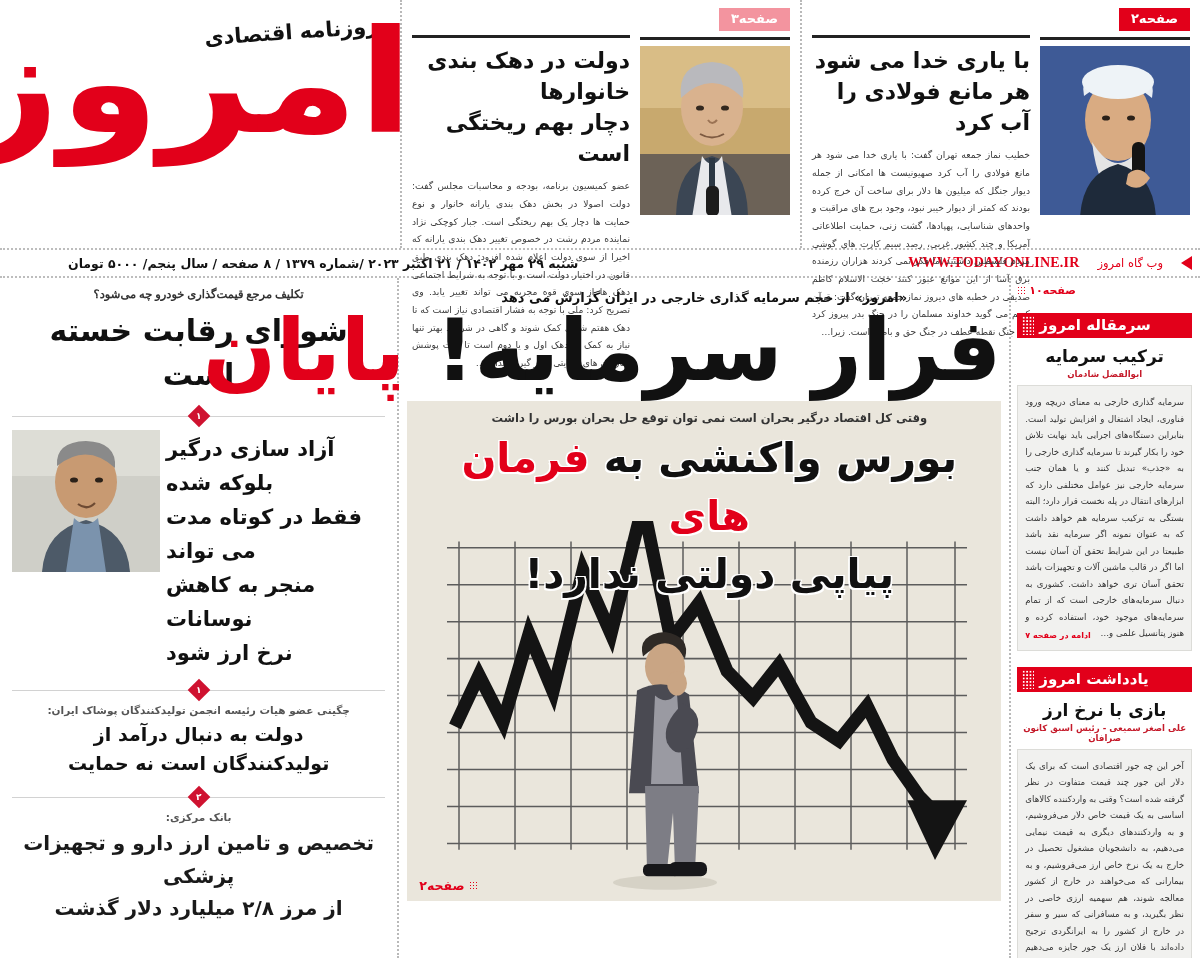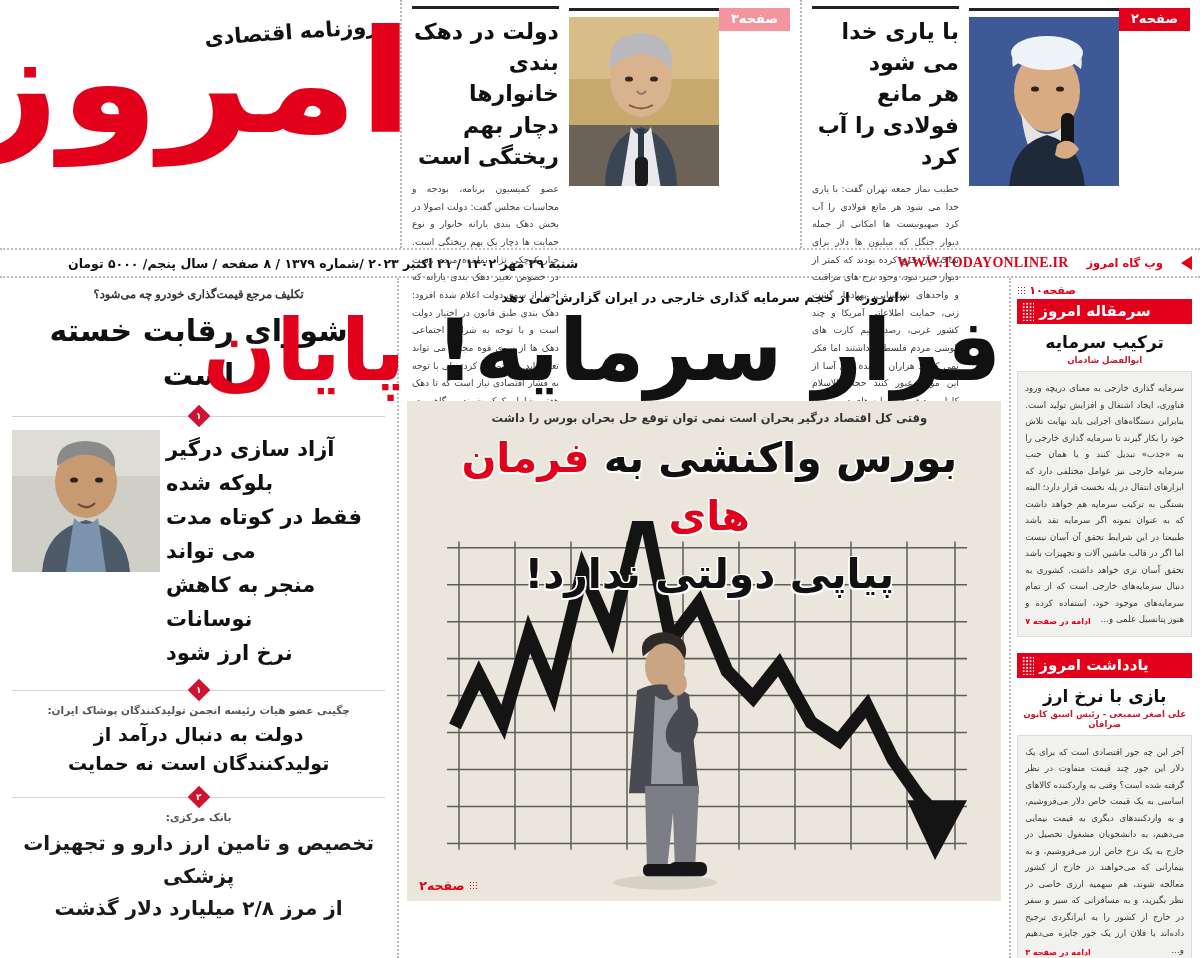--- a/index.html
+++ b/index.html
@@ -47,21 +47,21 @@
     margin-top: -14px;
     letter-spacing: -4px;
     white-space: nowrap;
     font-family: "DejaVu Sans", sans-serif;
     transform: scaleX(1.12);
   }
 
   .toparticle {
     width: 400px; position: relative;
     padding: 6px 10px 0 10px;
-    display: flex; flex-direction: row;
+    display: flex; flex-direction: column;
   }
   .toparticle.mid { border-left: none; }
   .dotted-v {
     width: 0; border-left: 2px dotted #b9b9b9;
     align-self: stretch;
   }
   .pagetag {
     background: #e2001a; color: #fff;
     font-size: 13px; font-weight: bold;
     padding: 2px 12px 3px 12px;
@@ -98,21 +98,21 @@
     border-bottom: 2px dotted #bdbdbd;
     display: flex; flex-direction: row-reverse; align-items: center;
     justify-content: space-between;
     padding: 0 8px;
   }
   .dateline-right {
     font-size: 12.5px; font-weight: bold; color: #111;
     letter-spacing: -0.2px; padding-left: 60px;
   }
   .dateline-left { display:flex; align-items:center; gap:18px; direction: ltr; }
-  .web-fa { font-size: 11.5px; font-weight: bold; color: #e2001a; }
+  .web-fa { font-size: 11.5px; font-weight: normal; color: #e2001a; }
   .arrow-red {
     width: 0; height: 0;
     border-top: 7px solid transparent;
     border-bottom: 7px solid transparent;
     border-right: 11px solid #e2001a;
   }
   .web-url { font-size: 14px; font-weight: bold; color: #e2001a; font-family: "Liberation Serif", serif; letter-spacing: 0.2px;}
 
   
   .main {
@@ -199,21 +199,21 @@
   }
   .pagetag-sm {
     position: absolute; left: 12px; bottom: 8px;
     color: #e2001a; font-size: 12.5px; font-weight: bold;
     display: flex; align-items: center; gap: 4px; z-index: 6;
   }
   .dotsq { display:inline-block; width:9px; height:10px;
     background-image: radial-gradient(#e2001a 42%, transparent 45%);
     background-size: 3px 3px; }
   .page10 {
-    color:#e2001a; font-size: 11px; font-weight:bold; margin-bottom:2px;
+    color:#e2001a; font-size: 11px; font-weight:bold; margin-bottom:16px;
     display:flex; justify-content:flex-end; align-items:center; gap:3px;
   }
   .ed-banner {
     background: #e2001a; color:#fff; font-size: 15px; font-weight:bold;
     padding: 3px 10px 4px 22px; position: relative;
     display:flex; align-items:center; justify-content:flex-end;
     height: 25px; margin-bottom: 8px;
   }
   .ed-banner .dots {
     position:absolute; left: 5px; top:3px; width: 12px; height: 19px;

